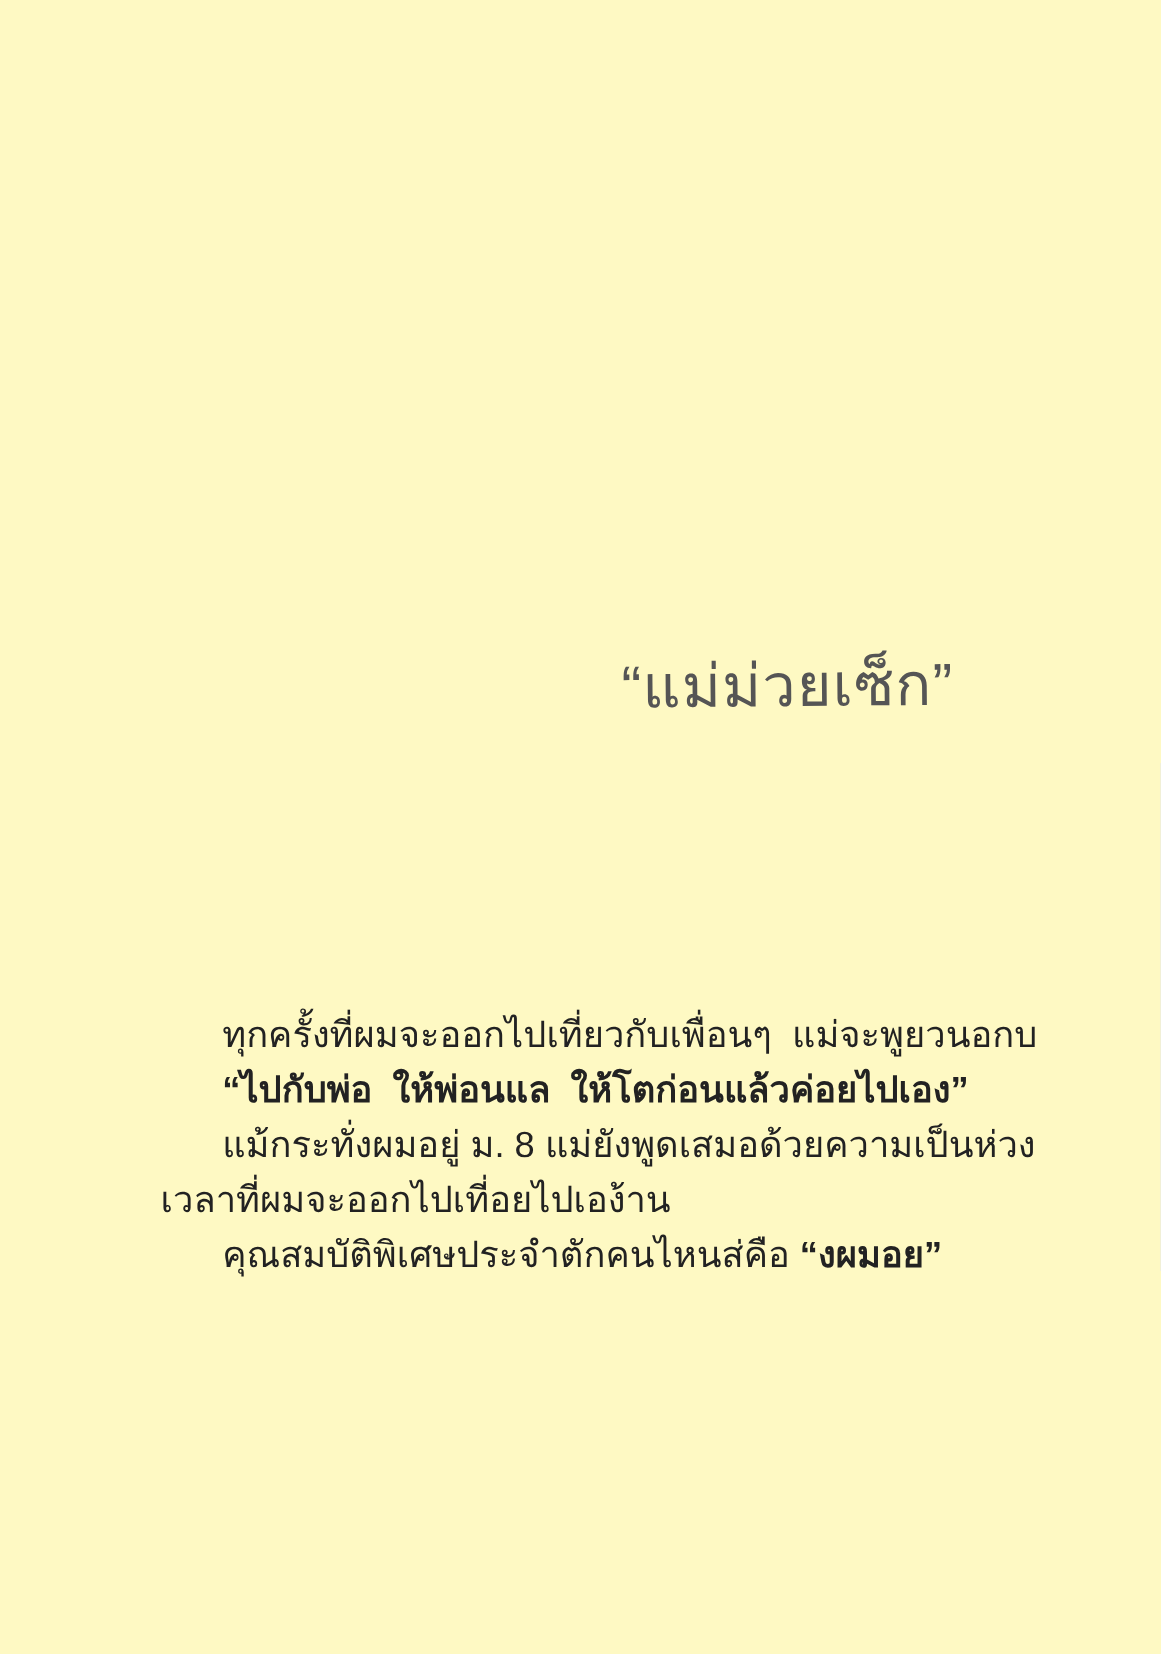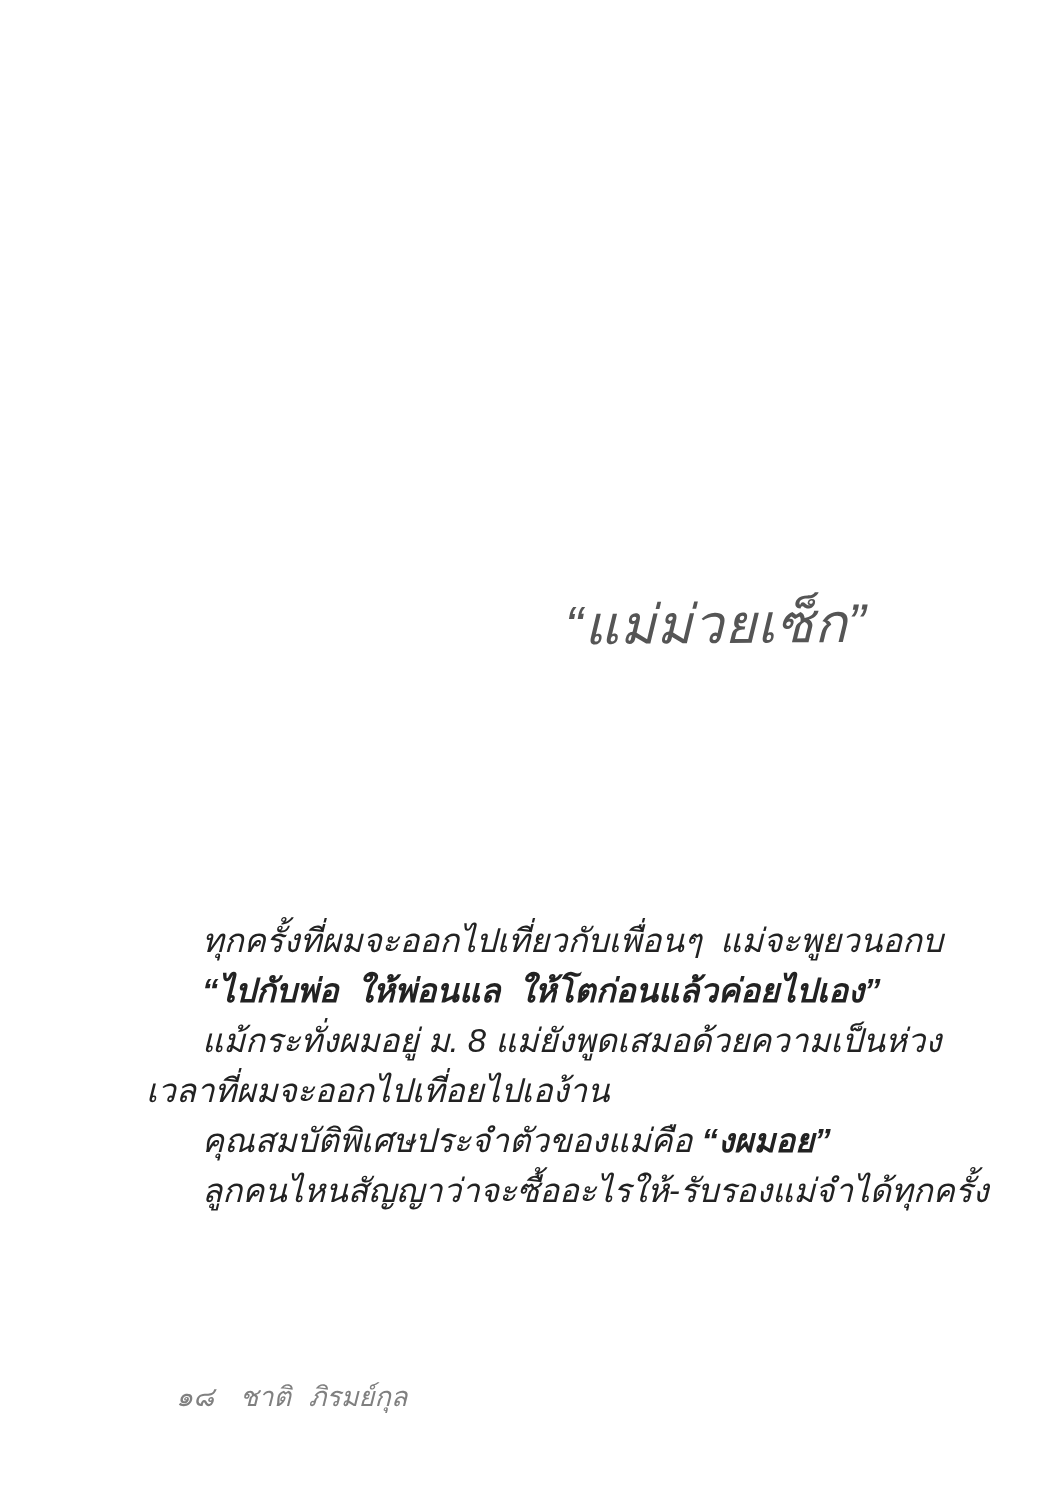--- a/index.html
+++ b/index.html
@@ -5,24 +5,23 @@
   html, body {
     margin: 0;
     padding: 0;
     background: #e8e8e8;
   }
   .page {
     position: relative;
     width: 1055px;
     height: 1504px;
     margin: 0 auto;
-    background: #ffffff;
+    background: #fef9c3;
     font-family: "Liberation Sans", "DejaVu Sans", sans-serif;
     overflow: hidden;
-    font-style: italic;
   }
   .chapter-title {
     position: absolute;
     top: 578px;
     right: 188px;
     font-size: 54px;
     line-height: 92px;
     color: #555555;
     letter-spacing: 1px;
     white-space: pre;
@@ -68,21 +67,17 @@
 
 <div class="page">
 
   <div class="chapter-title">“แม่ม่วยเซ็ก”</div>
 
   <div class="body-block">
     <div class="body-line indent">ทุกครั้งที่ผมจะออกไปเที่ยวกับเพื่อนๆ  แม่จะพูยวนอกบ</div>
     <div class="body-line indent bold">“ไปกับพ่อ  ให้พ่อนแล  ให้โตก่อนแล้วค่อยไปเอง”</div>
     <div class="body-line indent">แม้กระทั่งผมอยู่ ม. 8 แม่ยังพูดเสมอด้วยความเป็นห่วง</div>
     <div class="body-line">เวลาที่ผมจะออกไปเที่อยไปเอง้าน</div>
-    <div class="body-line indent"><span>คุณสมบัติพิเศษประจำตัวของแม่คือ </span><span class="bold">“งผมอย”</span></div>
-    <div class="body-line indent">ลูกคนไหนสัญญาว่าจะซื้ออะไรให้-รับรองแม่จำได้ทุกครั้ง</div>
+    <div class="body-line indent"><span>คุณสมบัติพิเศษประจำตักคนไหนส่คือ </span><span class="bold">“งผมอย”</span></div>
   </div>
 
-  <div class="page-footer">
-    <span class="footer-page-number">๑๘</span><span class="footer-author">ชาติ ภิรมย์กุล</span>
-  </div>
 
 </div>
 
 </body></html>

